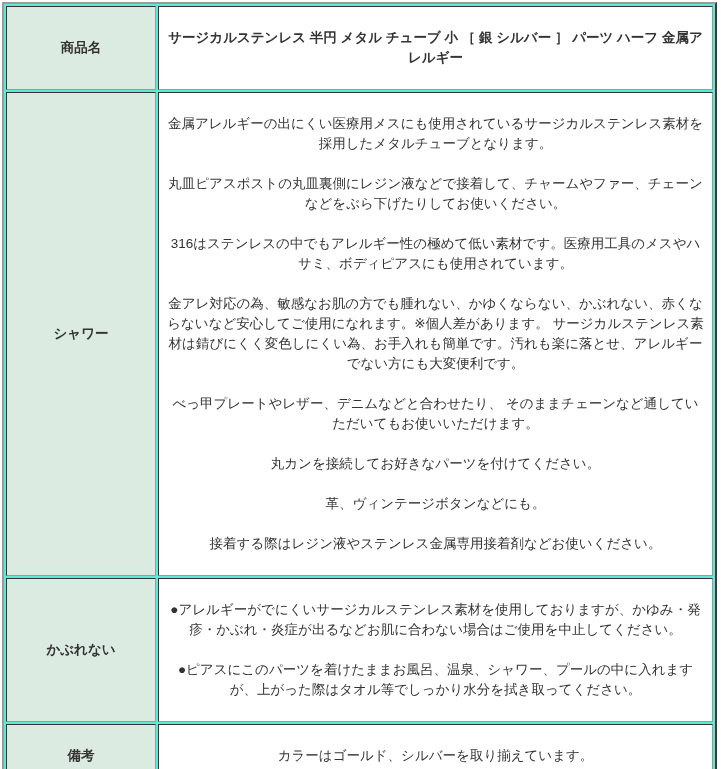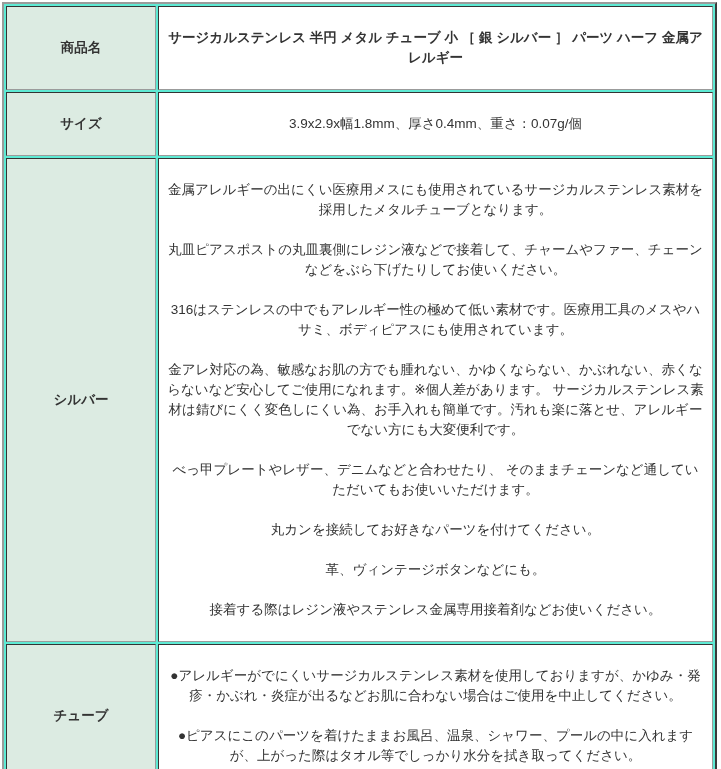--- a/index.html
+++ b/index.html
@@ -62,43 +62,39 @@
 <body>
 
 <div class="page">
   <table class="spec-table">
     <tbody>
       <tr>
         <th>商品名</th>
         <td class="bold-value">サージカルステンレス 半円 メタル チューブ 小 ［ 銀 シルバー ］ パーツ ハーフ 金属アレルギー</td>
       </tr>
       <tr>
-        <th>サイズ</th>
-        <td>3.9x2.9x幅1.8mm、厚さ0.4mm、重さ：0.07g/個</td>
-      </tr>
-      <tr>
-        <th>シルバー</th>
+        <th>シャワー</th>
         <td>金属アレルギーの出にくい医療用メスにも使用されているサージカルステンレス素材を採用したメタルチューブとなります。
 
 丸皿ピアスポストの丸皿裏側にレジン液などで接着して、チャームやファー、チェーンなどをぶら下げたりしてお使いください。
 
 316はステンレスの中でもアレルギー性の極めて低い素材です。医療用工具のメスやハサミ、ボディピアスにも使用されています。
 
 金アレ対応の為、敏感なお肌の方でも腫れない、かゆくならない、かぶれない、赤くならないなど安心してご使用になれます。※個人差があります。 サージカルステンレス素材は錆びにくく変色しにくい為、お手入れも簡単です。汚れも楽に落とせ、アレルギーでない方にも大変便利です。
 
 べっ甲プレートやレザー、デニムなどと合わせたり、 そのままチェーンなど通していただいてもお使いいただけます。
 
 丸カンを接続してお好きなパーツを付けてください。
 
 革、ヴィンテージボタンなどにも。
 
 接着する際はレジン液やステンレス金属専用接着剤などお使いください。</td>
       </tr>
       <tr>
-        <th>チューブ</th>
+        <th>かぶれない</th>
         <td>●アレルギーがでにくいサージカルステンレス素材を使用しておりますが、かゆみ・発疹・かぶれ・炎症が出るなどお肌に合わない場合はご使用を中止してください。
 
 ●ピアスにこのパーツを着けたままお風呂、温泉、シャワー、プールの中に入れますが、上がった際はタオル等でしっかり水分を拭き取ってください。</td>
       </tr>
       <tr>
         <th>備考</th>
         <td>カラーはゴールド、シルバーを取り揃えています。</td>
       </tr>
     </tbody>
   </table>

